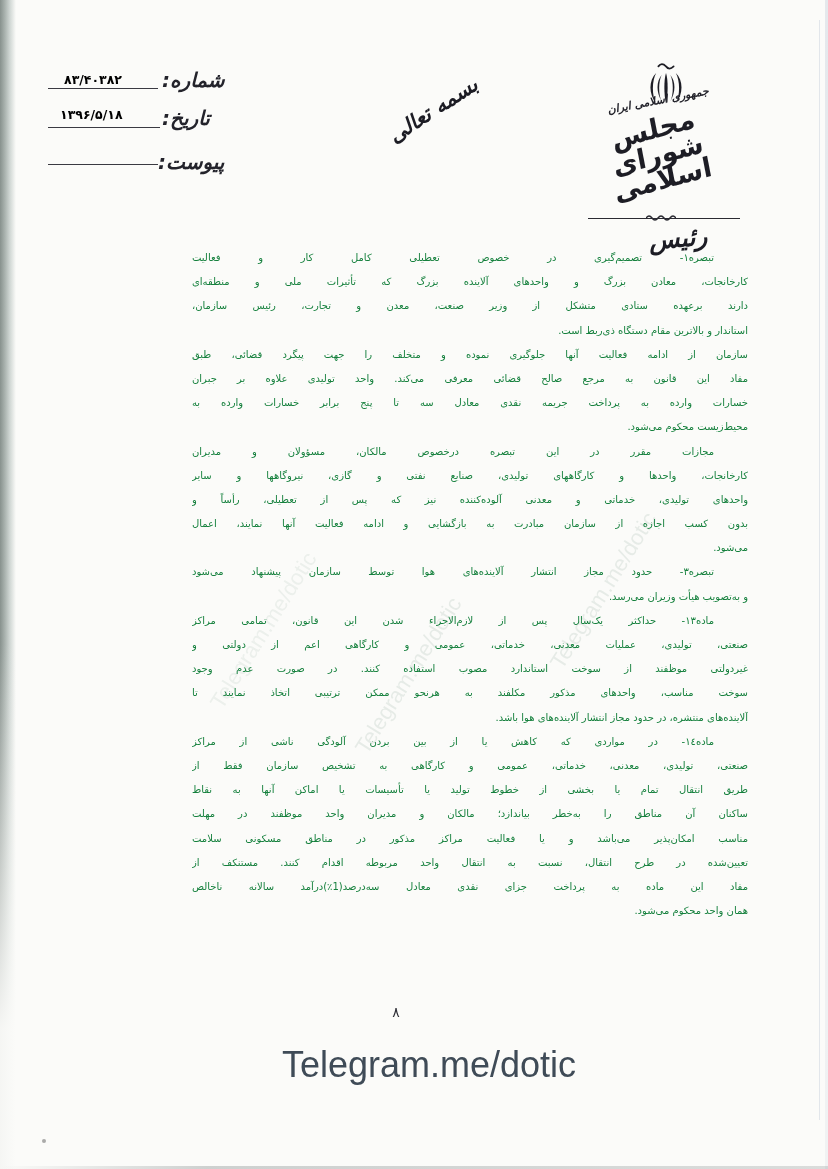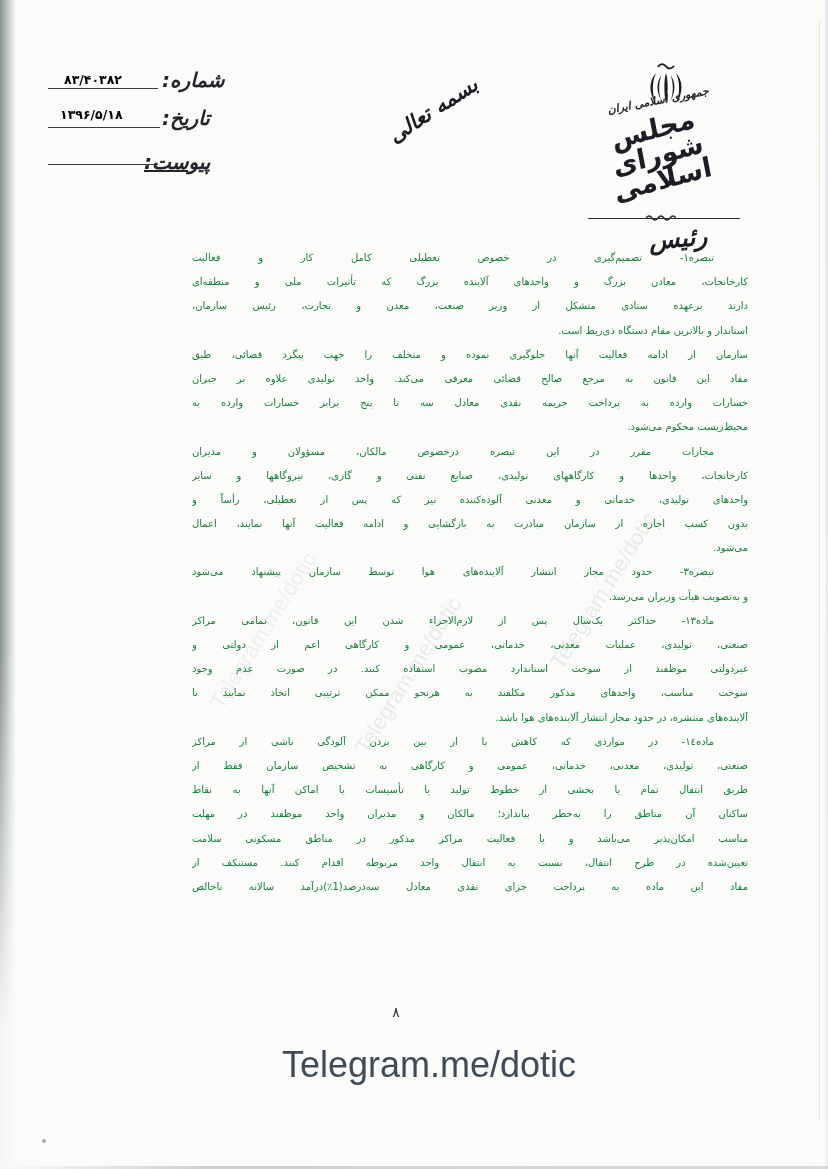--- a/index.html
+++ b/index.html
@@ -31,21 +31,21 @@
   .field{position:absolute;direction:rtl;}
   .f-label{position:absolute;font-size:20px;font-weight:700;font-style:italic;color:#23232b;white-space:nowrap;}
   .f-value{position:absolute;font-size:12.5px;font-weight:700;color:#000000;white-space:nowrap;letter-spacing:1px;}
   .f-line{position:absolute;border-bottom:1.6px solid #3a3a42;}
   .fld-num .f-label{left:162px;top:68px;}
   .fld-num .f-value{left:64px;top:72px;}
   .fld-num .f-line{left:48px;top:72px;width:110px;height:16px;}
   .fld-date .f-label{left:162px;top:106px;}
   .fld-date .f-value{left:60px;top:107px;}
   .fld-date .f-line{left:48px;top:111px;width:112px;height:16px;}
-  .fld-att .f-label{left:144px;top:150px;text-decoration:underline;}
+  .fld-att .f-label{left:158px;top:150px;}
   .fld-att .f-line{left:48px;top:148px;width:110px;height:16px;}
 
   
   .emblem{position:absolute;left:644px;top:62px;width:44px;height:48px;}
   .republic{position:absolute;left:584px;top:94px;width:148px;text-align:center;
     font-size:11px;font-weight:700;font-style:italic;transform:rotate(-11deg);white-space:nowrap;color:#23232b;}
   .assembly{position:absolute;left:582px;top:116px;width:152px;text-align:center;direction:rtl;
     font-size:27px;font-weight:700;line-height:.95;transform:rotate(-15deg) skewX(-4deg);color:#1d1d25;}
   .cal-divider{position:absolute;left:588px;top:216px;width:152px;height:6px;}
   .cal-divider .bar{position:absolute;left:0;top:2px;width:152px;height:0;
@@ -144,18 +144,19 @@
       <div class="body-line">غیردولتی موظفند از سوخت استاندارد مصوب استفاده کنند. در صورت عدم وجود</div>
       <div class="body-line">سوخت مناسب، واحدهای مذکور مکلفند به هرنحو ممکن ترتیبی اتخاذ نمایند تا</div>
       <div class="body-line last">آلاینده‌های منتشره، در حدود مجاز انتشار آلاینده‌های هوا باشد.</div>
       <div class="body-line first">ماده۱٤- در مواردی که کاهش یا از بین بردن آلودگی ناشی از مراکز</div>
       <div class="body-line">صنعتی، تولیدی، معدنی، خدماتی، عمومی و کارگاهی به تشخیص سازمان فقط از</div>
       <div class="body-line">طریق انتقال تمام یا بخشی از خطوط تولید یا تأسیسات یا اماکن آنها به نقاط</div>
       <div class="body-line">ساکنان آن مناطق را به‌خطر بیاندازد؛ مالکان و مدیران واحد موظفند در مهلت</div>
       <div class="body-line">مناسب امکان‌پذیر می‌باشد و یا فعالیت مراکز مذکور در مناطق مسکونی سلامت</div>
       <div class="body-line">تعیین‌شده در طرح انتقال، نسبت به انتقال واحد مربوطه اقدام کنند. مستنکف از</div>
       <div class="body-line">مفاد این ماده به پرداخت جزای نقدی معادل سه‌درصد(1٪)درآمد سالانه ناخالص</div>
+      <div class="body-line last">همان واحد محکوم می‌شود.</div>
     </div>
 
   <div class="page-num">۸</div>
   <div class="tg-wm">Telegram.me/dotic</div>
 
 </div>
 
 </body></html>

